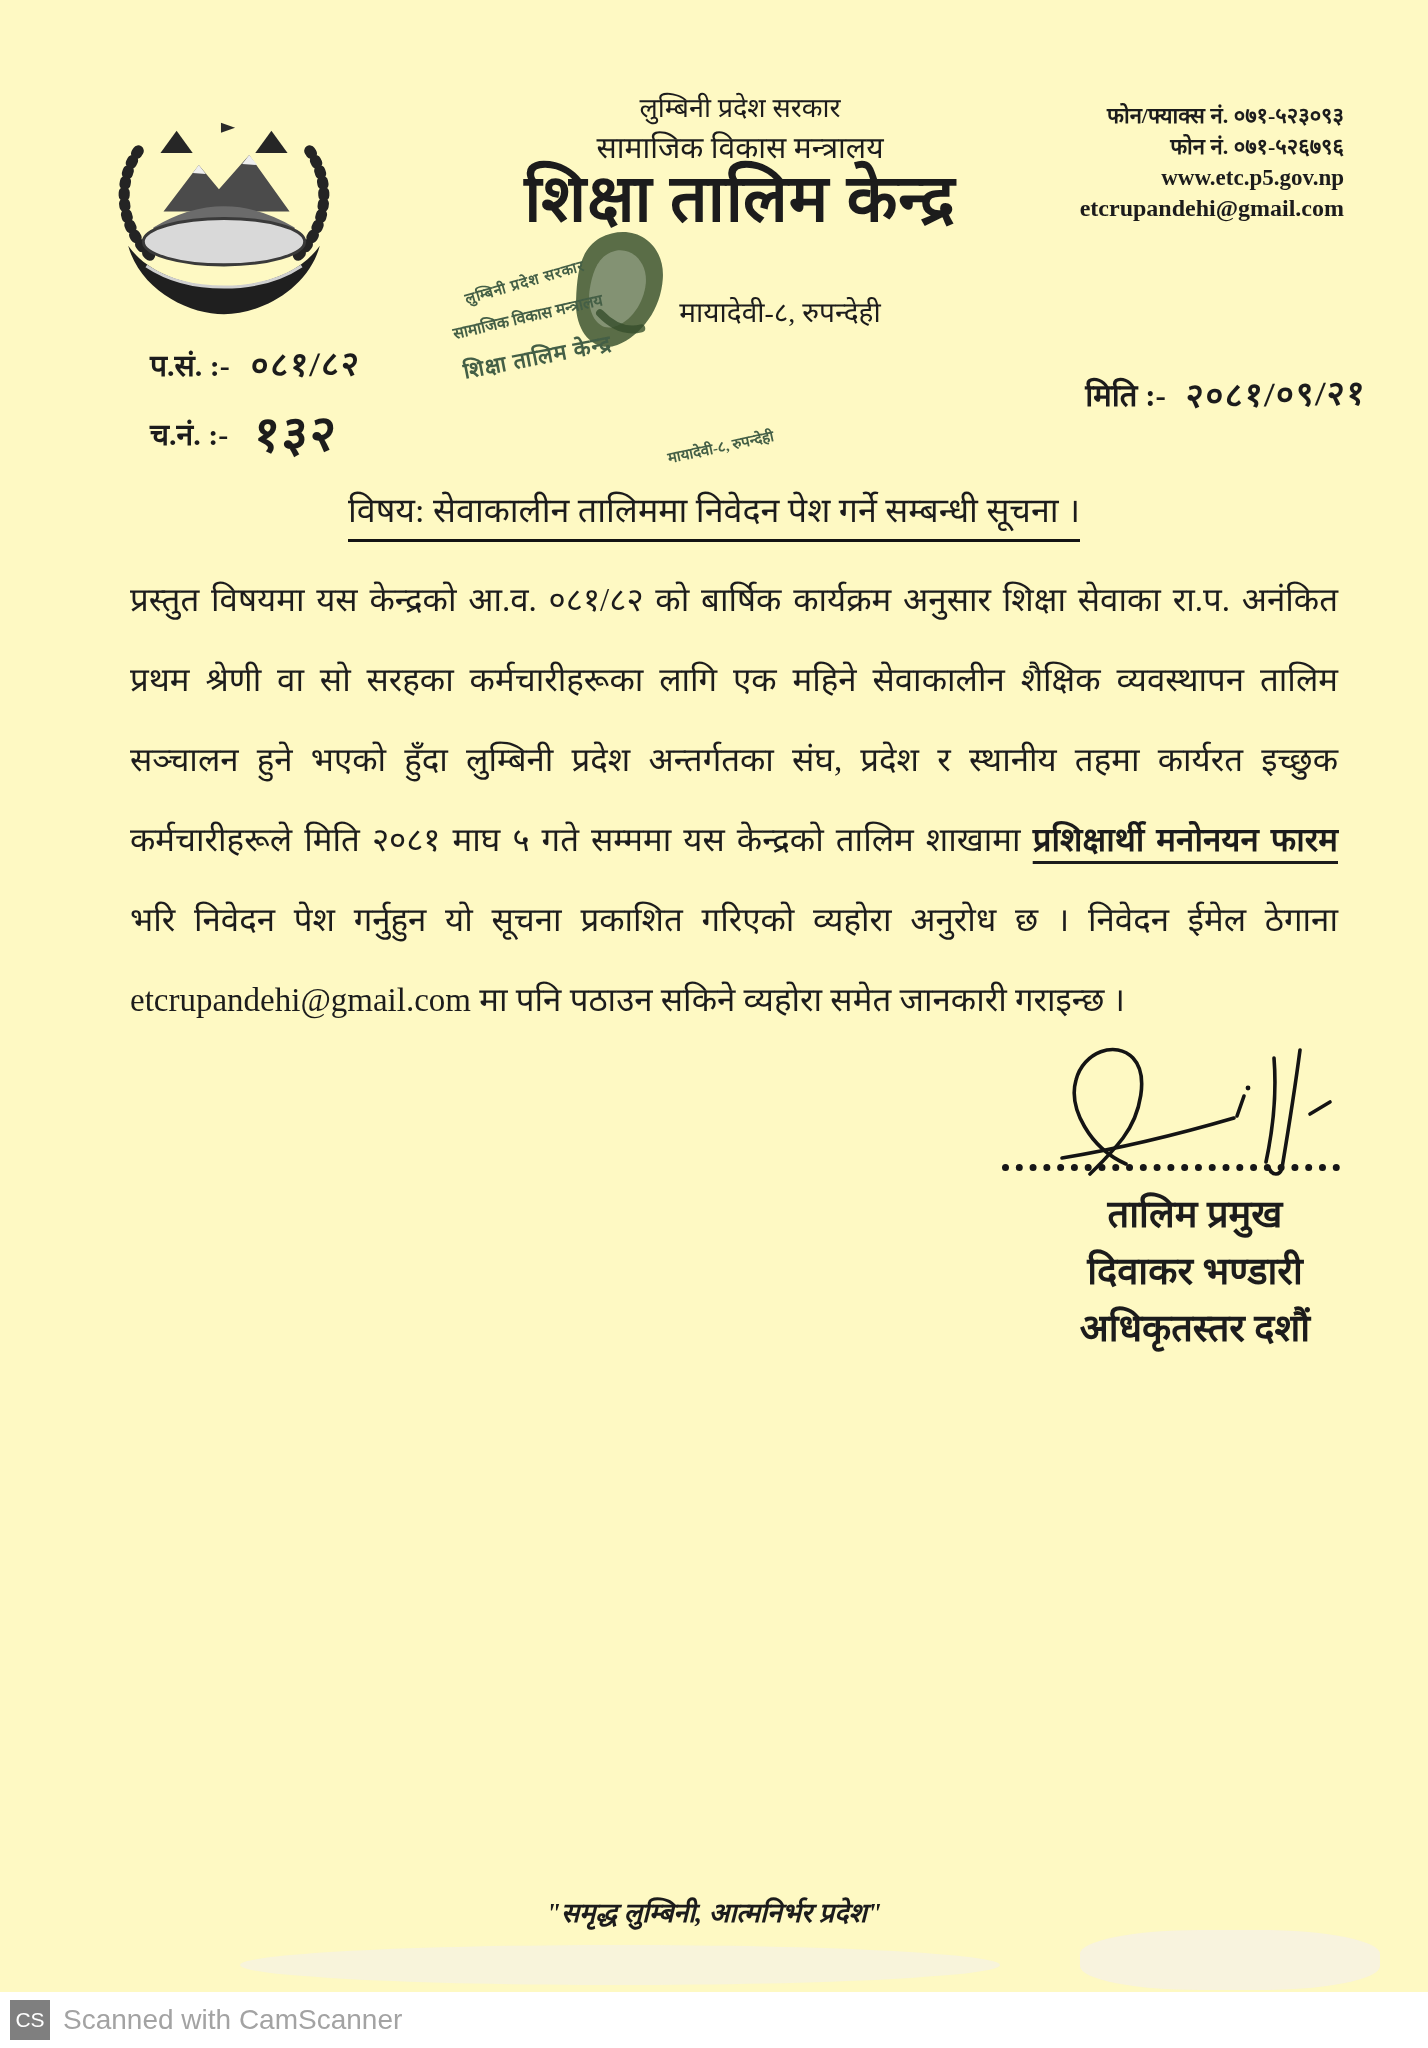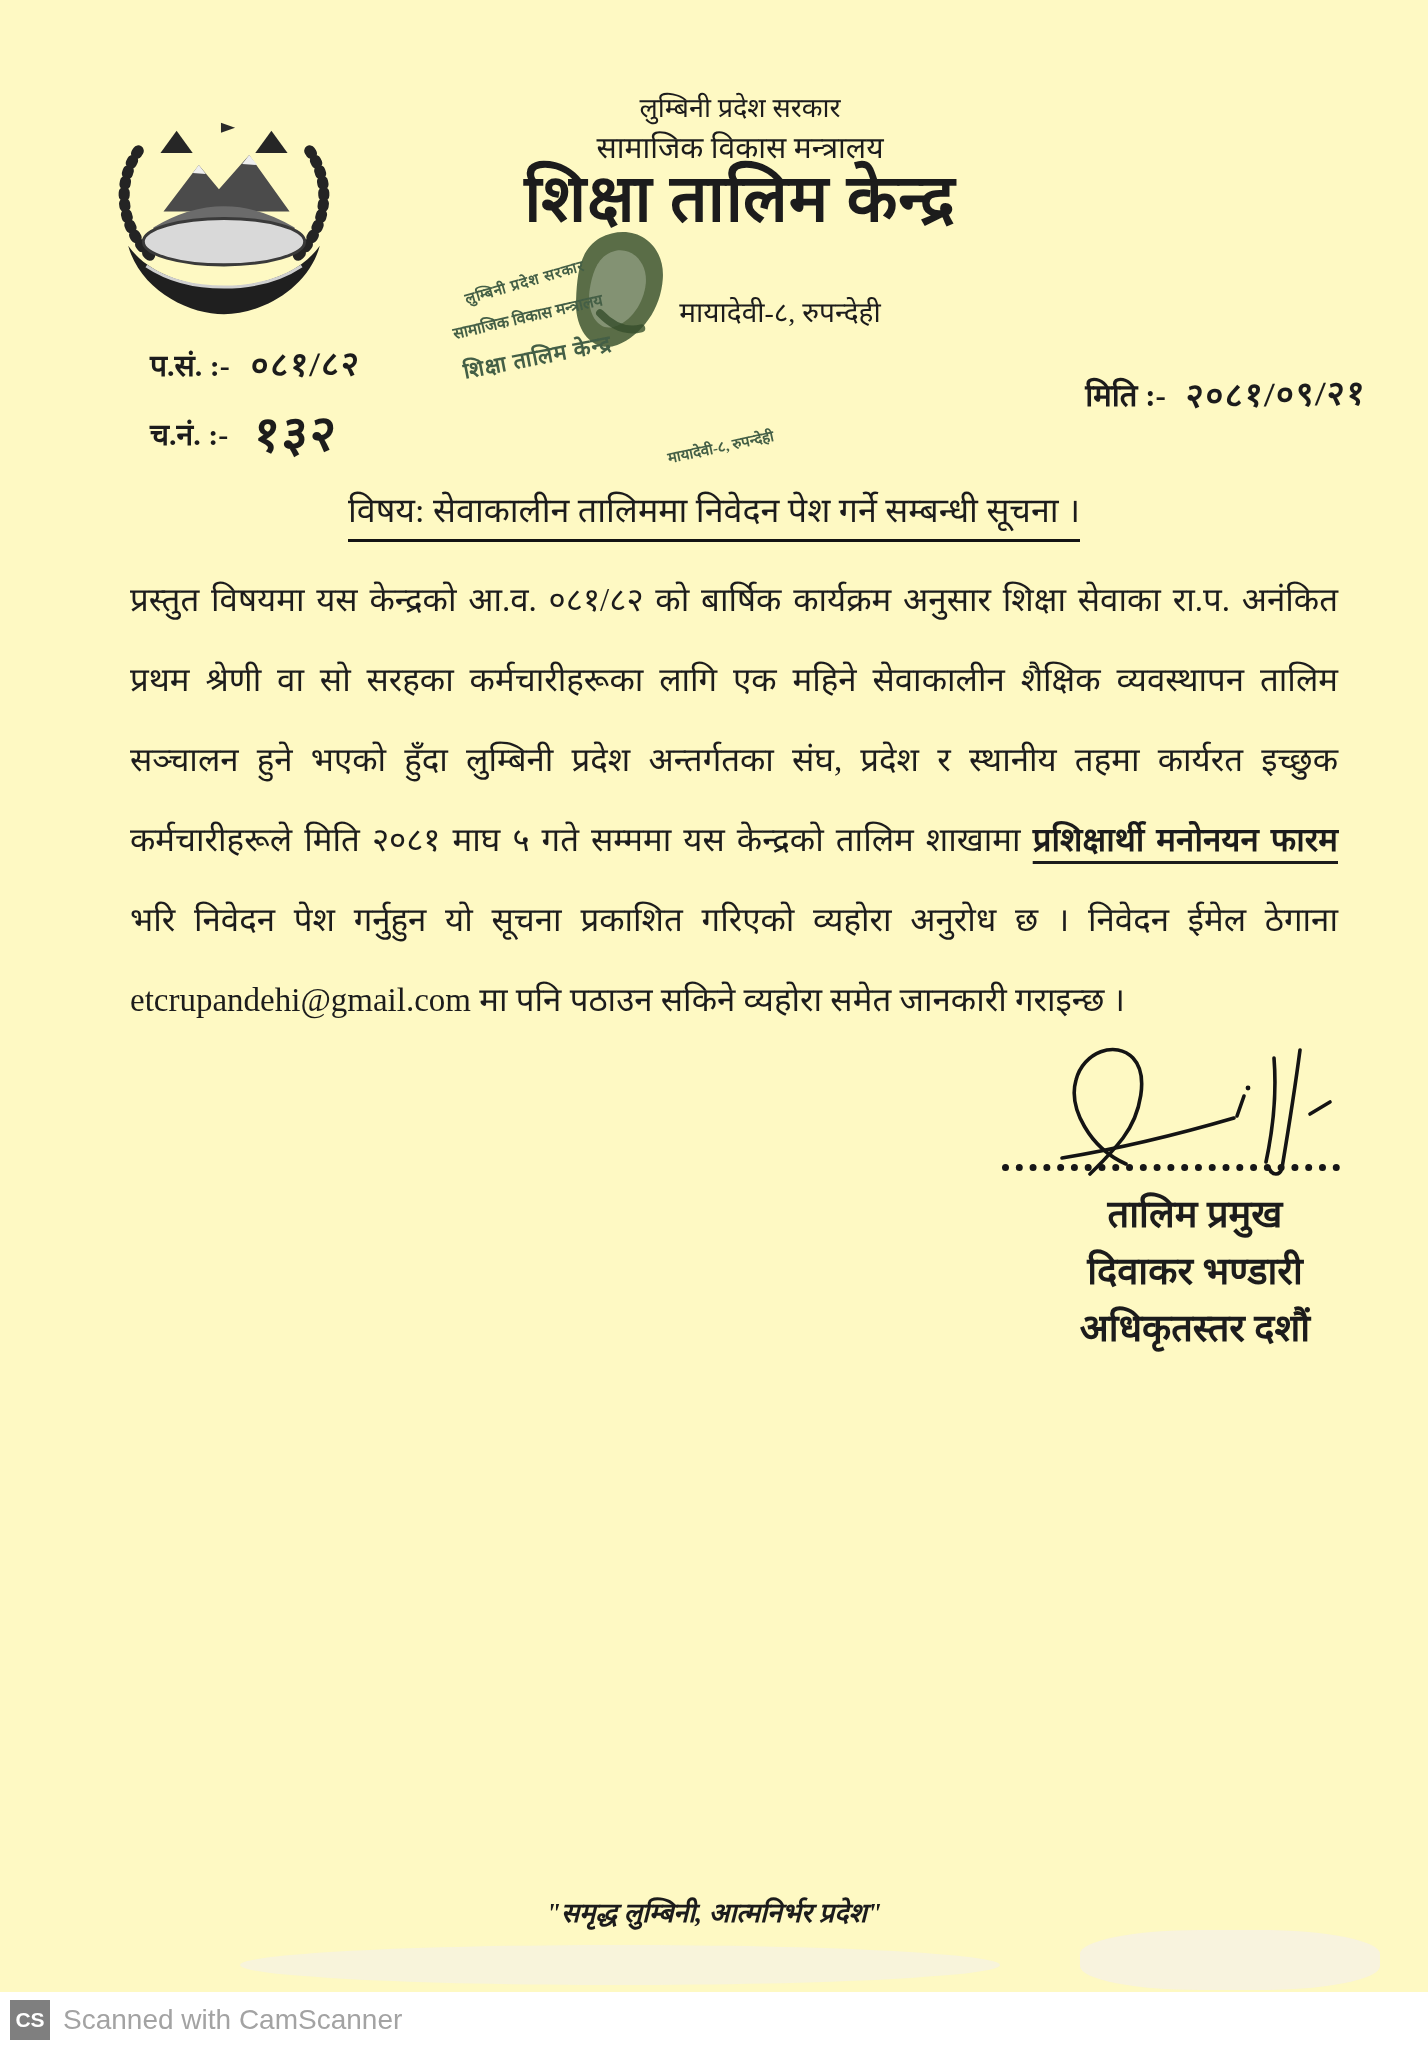--- a/index.html
+++ b/index.html
@@ -56,21 +56,21 @@
           font-size:27px;font-style:italic;font-weight:bold;}
   .smudge1{position:absolute;left:240px;top:1945px;width:760px;height:40px;
            background:#f2f0ef;border-radius:50%;opacity:.55;}
   .smudge2{position:absolute;left:1080px;top:1930px;width:300px;height:60px;
            background:#f4eef0;border-radius:40%;opacity:.6;}
   .cam-bar{position:absolute;left:0;right:0;bottom:0;height:56px;background:#ffffff;
            display:flex;align-items:center;gap:13px;padding-left:10px;
            font-family:"Liberation Sans", sans-serif;}
   .cs-icon{width:40px;height:40px;background:#7f7f7f;border-radius:0;color:#ffffff;
            display:flex;align-items:center;justify-content:center;
-           font-size:21px;font-weight:bold;letter-spacing:0;}
+           font-size:21px;font-weight:normal;letter-spacing:0;}
   .cam-label{color:#a3a3a3;font-size:28px;}
 </style>
 </head>
 <body>
 
 <div class="page">
 
   <svg class="emblem" viewBox="0 0 230 215" xmlns="http://www.w3.org/2000/svg">
     <path d="M30 38 C 8 70 12 112 42 142" fill="none" stroke="#242424" stroke-width="11" stroke-linecap="round" stroke-dasharray="3 8"></path>
     <path d="M200 38 C 222 70 218 112 188 142" fill="none" stroke="#242424" stroke-width="11" stroke-linecap="round" stroke-dasharray="3 8"></path>
@@ -85,20 +85,26 @@
     <path d="M38 152 C 80 180 150 180 192 152" fill="none" stroke="#cfcfcf" stroke-width="3"></path>
   </svg>
 
   <div class="head-center">
     <div class="gov-line">लुम्बिनी प्रदेश सरकार</div>
     <div class="min-line">सामाजिक विकास मन्त्रालय</div>
     <div class="office-line">शिक्षा तालिम केन्द्र</div>
     <div class="addr-line">मायादेवी-८, रुपन्देही</div>
   </div>
 
+  <div class="contact">
+    <div class="c1">फोन/फ्याक्स नं. ०७१-५२३०९३</div>
+    <div class="c2">फोन नं. ०७१-५२६७९६</div>
+    <div class="c3">www.etc.p5.gov.np</div>
+    <div class="c4">etcrupandehi@gmail.com</div>
+  </div>
 
   <div class="ref-block">
     <div class="ref-row">
       <span>प.सं. :-</span>
       <span class="hand ref-value">०८१/८२</span>
     </div>
     <div class="ref-row">
       <span>च.नं. :-</span>
       <span class="hand dispatch-value">१३२</span>
     </div>

